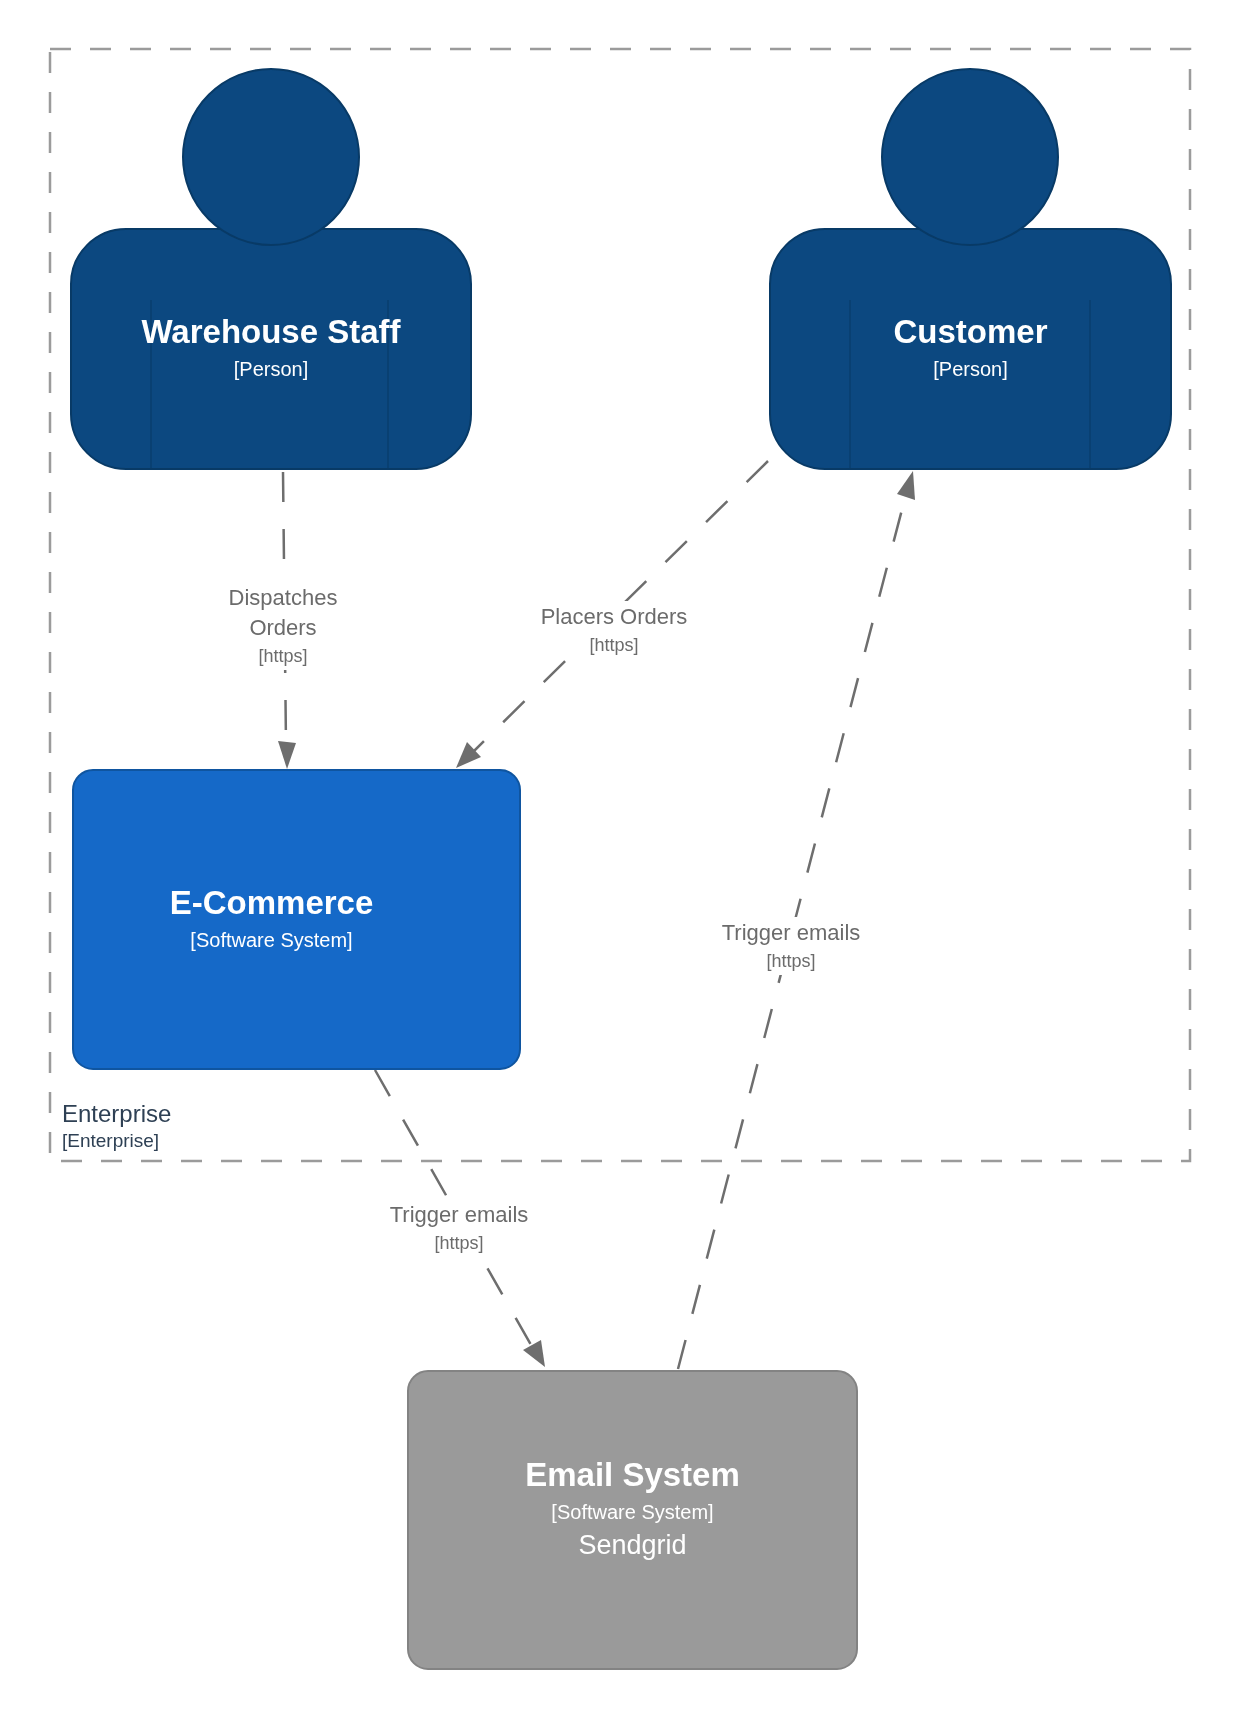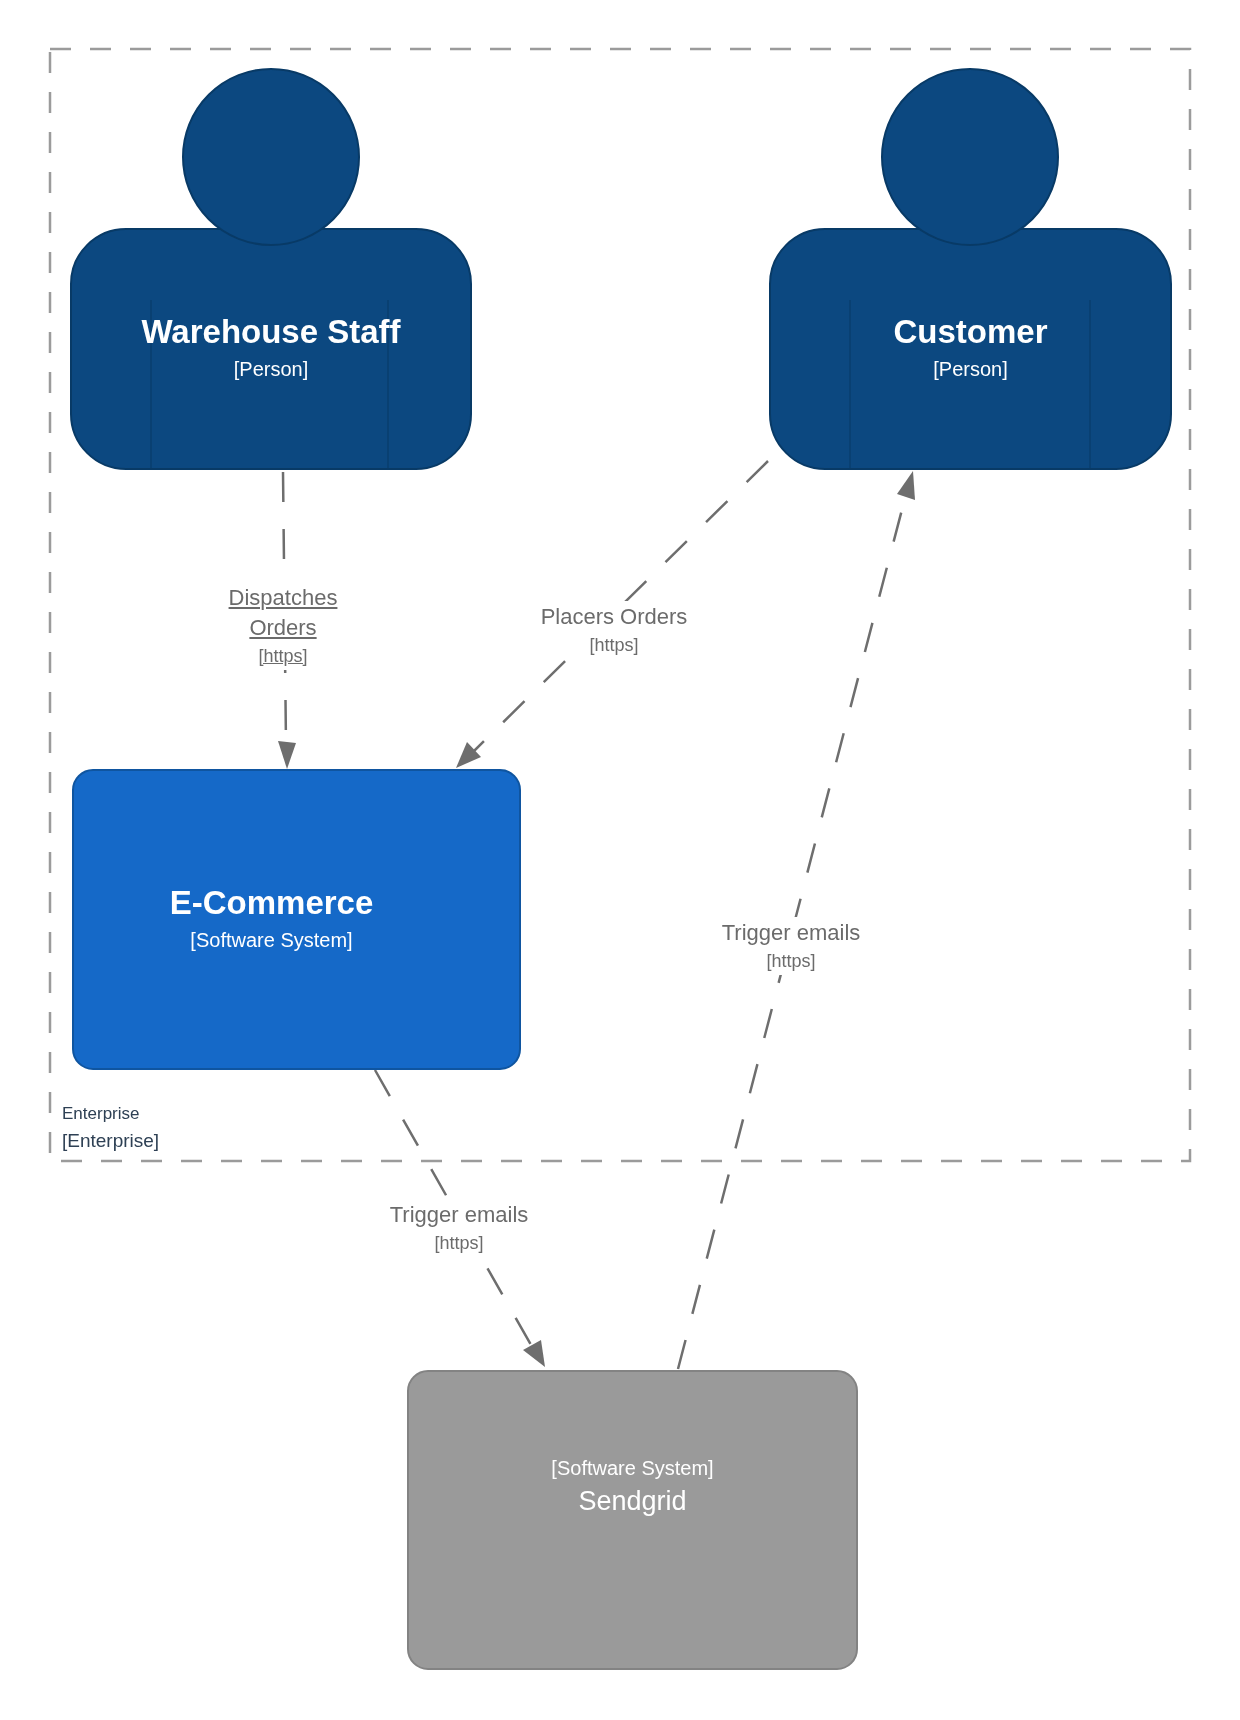--- a/index.html
+++ b/index.html
@@ -41,21 +41,21 @@
   .edge-label{
     position:absolute;transform:translate(-50%,-50%);text-align:center;
     color:var(--edge-label);background:#ffffff;padding:1px 4px;pointer-events:none;
   }
   .edge-label .lbl{font-size:22px;line-height:30px;white-space:nowrap;}
   .edge-label .proto{font-size:18px;line-height:26px;white-space:nowrap;}
   
   .boundary-label{
     position:absolute;left:62px;top:1100px;color:var(--boundary-label);text-align:left;
   }
-  .boundary-label .b-title{font-size:17px;line-height:28px;}
+  .boundary-label .b-title{font-size:24px;line-height:28px;}
   .boundary-label .b-sub{font-size:19px;line-height:26px;}
 </style>
 </head>
 <body>
 
 <div id="canvas">
 
   <svg id="edge-layer" viewBox="0 0 1240 1720">
     <rect class="boundary-rect" x="50" y="49" width="1140" height="1112"></rect>
 
@@ -91,25 +91,26 @@
   </div>
 
   <div class="system-box internal" style="left:72px;top:769px;width:449px;height:301px;"></div>
   <div class="node-text" style="left:72px;top:881px;width:399px;">
     <div class="node-title">E-Commerce</div>
     <div class="node-subtitle">[Software System]</div>
   </div>
 
   <div class="system-box external" style="left:407px;top:1370px;width:451px;height:300px;"></div>
   <div class="node-text" style="left:407px;top:1453px;width:451px;">
+    <div class="node-title">Email System</div>
     <div class="node-subtitle">[Software System]</div>
     <div class="node-desc">Sendgrid</div>
   </div>
 
-  <div class="edge-label" style="left:283px;top:626px;text-decoration:underline;">
+  <div class="edge-label" style="left:283px;top:626px;">
     <div class="lbl">Dispatches</div>
     <div class="lbl">Orders</div>
     <div class="proto">[https]</div>
   </div>
 
   <div class="edge-label" style="left:614px;top:630px;">
     <div class="lbl">Placers Orders</div>
     <div class="proto">[https]</div>
   </div>
 

